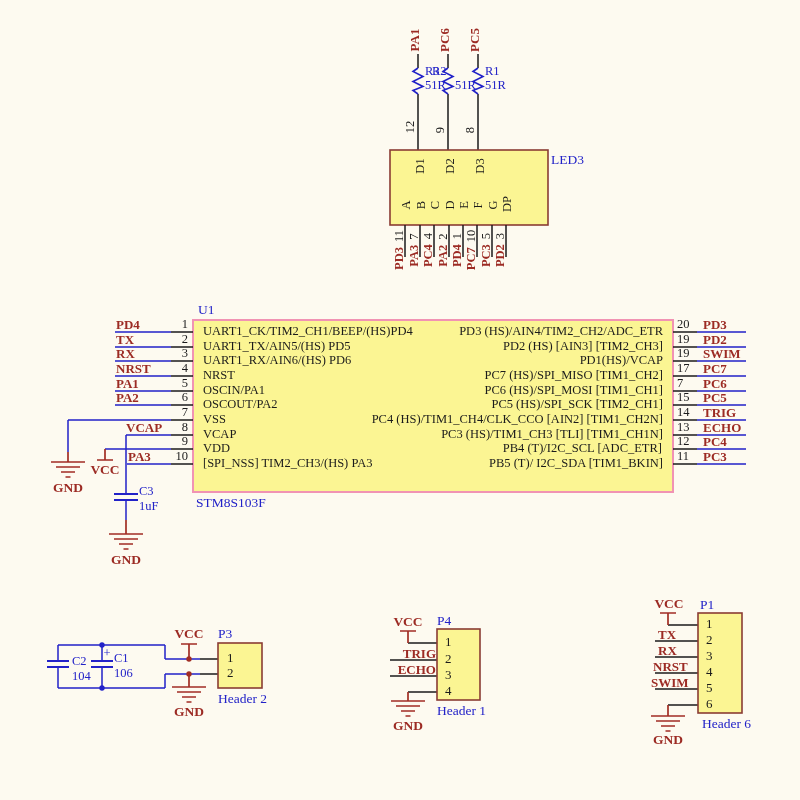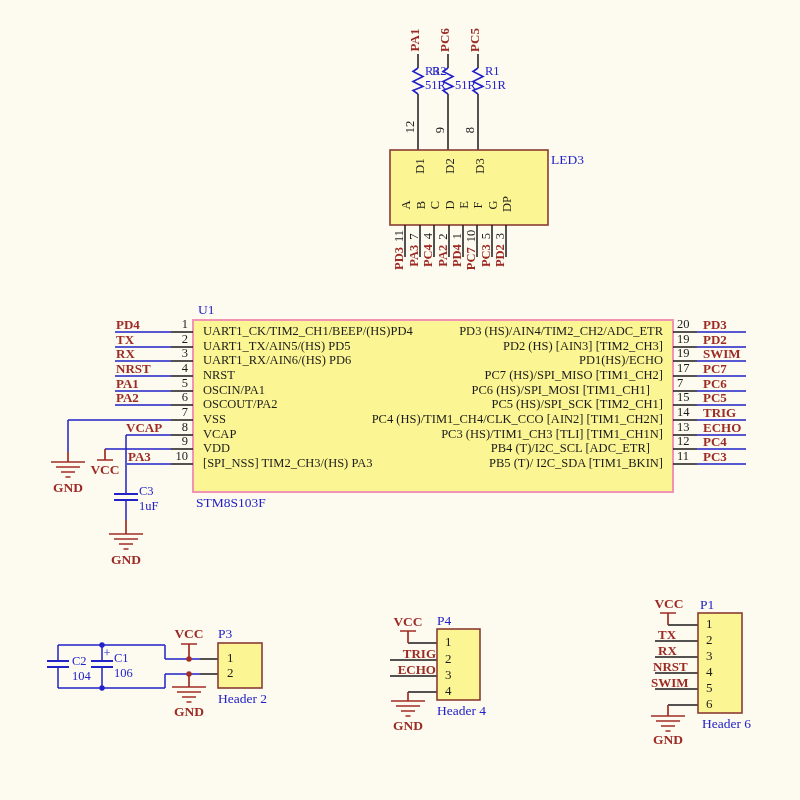--- a/index.html
+++ b/index.html
@@ -163,27 +163,27 @@
 <div class="t blk s12" style="left:203px;top:369px">NRST</div>
 <div class="t blk s12" style="left:203px;top:384px">OSCIN/PA1</div>
 <div class="t blk s12" style="left:203px;top:398px">OSCOUT/PA2</div>
 <div class="t blk s12" style="left:203px;top:413px">VSS</div>
 <div class="t blk s12" style="left:203px;top:428px">VCAP</div>
 <div class="t blk s12" style="left:203px;top:442px">VDD</div>
 <div class="t blk s12" style="left:203px;top:457px">[SPI_NSS] TIM2_CH3/(HS) PA3</div>
 
 <div class="t blk s12" style="right:137px;top:325px">PD3 (HS)/AIN4/TIM2_CH2/ADC_ETR</div>
 <div class="t blk s12" style="right:137px;top:340px">PD2 (HS) [AIN3] [TIM2_CH3]</div>
-<div class="t blk s12" style="right:137px;top:354px">PD1(HS)/ECHO</div>
+<div class="t blk s12" style="right:137px;top:354px">PD1(HS)/VCAP</div>
 <div class="t blk s12" style="right:137px;top:369px">PC7 (HS)/SPI_MISO [TIM1_CH2]</div>
-<div class="t blk s12" style="right:150px;top:384px">PC6 (HS)/SPI_MOSI [TIM1_CH1]</div>
+<div class="t blk s12" style="right:137px;top:384px">PC6 (HS)/SPI_MOSI [TIM1_CH1]</div>
 <div class="t blk s12" style="right:137px;top:398px">PC5 (HS)/SPI_SCK [TIM2_CH1]</div>
 <div class="t blk s12" style="right:137px;top:413px">PC4 (HS)/TIM1_CH4/CLK_CCO [AIN2] [TIM1_CH2N]</div>
 <div class="t blk s12" style="right:137px;top:428px">PC3 (HS)/TIM1_CH3 [TLI] [TIM1_CH1N]</div>
-<div class="t blk s12" style="right:150px;top:442px">PB4 (T)/I2C_SCL [ADC_ETR]</div>
+<div class="t blk s12" style="right:138px;top:442px">PB4 (T)/I2C_SCL [ADC_ETR]</div>
 <div class="t blk s12" style="right:137px;top:457px">PB5 (T)/ I2C_SDA [TIM1_BKIN]</div>
 
 <div class="t blk s12" style="left:677px;top:318px">20</div>
 <div class="t blk s12" style="left:677px;top:333px">19</div>
 <div class="t blk s12" style="left:677px;top:347px">19</div>
 <div class="t blk s12" style="left:677px;top:362px">17</div>
 <div class="t blk s12" style="left:677px;top:377px">7</div>
 <div class="t blk s12" style="left:677px;top:391px">15</div>
 <div class="t blk s12" style="left:677px;top:406px">14</div>
 <div class="t blk s12" style="left:677px;top:421px">13</div>
@@ -220,21 +220,21 @@
 <div class="t red s14 c" style="left:189px;top:712px">GND</div>
 
 <div class="t red s14 c" style="left:408px;top:622px">VCC</div>
 <div class="t blue s14" style="left:437px;top:614px">P4</div>
 <div class="t red s13" style="right:364px;top:647px">TRIG</div>
 <div class="t red s13" style="right:364px;top:663px">ECHO</div>
 <div class="t blk s13" style="left:445px;top:635px">1</div>
 <div class="t blk s13" style="left:445px;top:652px">2</div>
 <div class="t blk s13" style="left:445px;top:668px">3</div>
 <div class="t blk s13" style="left:445px;top:684px">4</div>
-<div class="t blue s14" style="left:437px;top:704px">Header 4</div>
+<div class="t blue s14" style="left:437px;top:704px">Header 1</div>
 <div class="t red s14 c" style="left:408px;top:726px">GND</div>
 
 <div class="t red s14 c" style="left:669px;top:604px">VCC</div>
 <div class="t blue s14" style="left:700px;top:598px">P1</div>
 <div class="t red s13" style="left:658px;top:628px">TX</div>
 <div class="t red s13" style="left:658px;top:644px">RX</div>
 <div class="t red s13" style="left:653px;top:660px">NRST</div>
 <div class="t red s13" style="left:651px;top:676px">SWIM</div>
 <div class="t blk s13" style="left:706px;top:617px">1</div>
 <div class="t blk s13" style="left:706px;top:633px">2</div>

